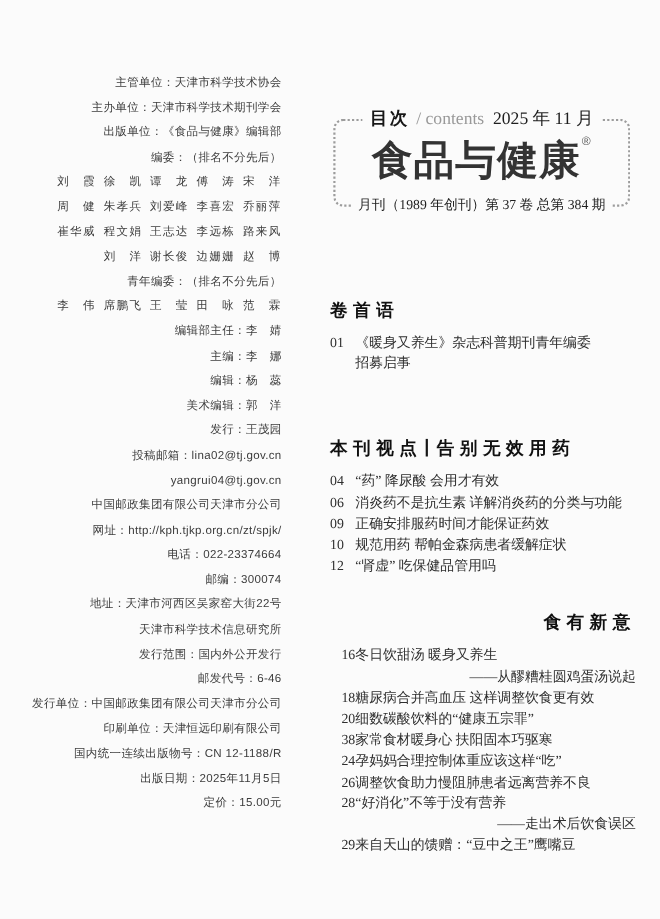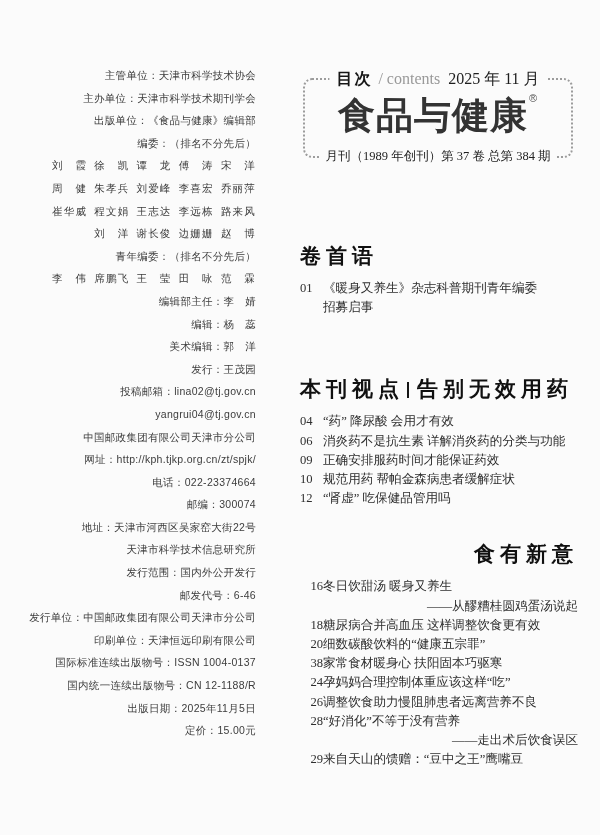--- a/index.html
+++ b/index.html
@@ -38,21 +38,21 @@
 
   
   .right-col {
     position:absolute;
     left:300px; top:0; width:278px;
   }
 
   
   .masthead {
     position:relative;
-    margin-top:78px;
+    margin-top:108px;
     margin-left:3px;
     width:266px;
     height:76px;
     border:2px dotted #9c9c9c;
     border-radius:9px;
   }
   .m-top {
     position:absolute;
     top:-11px; left:50%;
     transform:translateX(-50%);
@@ -94,21 +94,21 @@
     white-space:nowrap;
     font-family:"Liberation Serif", serif;
     font-size:12.5px;
     line-height:19px;
     color:#1e1e1e;
   }
 
   
   .section { font-family:"Liberation Serif", serif; color:#2e2e2e; }
   .sec-title {
-    font-size:21px;
+    font-size:16px;
     font-weight:bold;
     letter-spacing:5px;
     color:#101010;
     white-space:nowrap;
   }
   .sec-title .divider {
     display:inline-block;
     width:2px; height:16px;
     background:#161616;
     margin:0 8px 0 3px;
@@ -145,36 +145,36 @@
     <div class="line">主办单位：天津市科学技术期刊学会</div>
     <div class="line">出版单位：《食品与健康》编辑部</div>
     <div class="line">编委：（排名不分先后）</div>
     <div class="line names">刘　霞 徐　凯 谭　龙 傅　涛 宋　洋</div>
     <div class="line names">周　健 朱孝兵 刘爱峰 李喜宏 乔丽萍</div>
     <div class="line names">崔华威 程文娟 王志达 李远栋 路来风</div>
     <div class="line names">刘　洋 谢长俊 边姗姗 赵　博</div>
     <div class="line">青年编委：（排名不分先后）</div>
     <div class="line names">李　伟 席鹏飞 王　莹 田　咏 范　霖</div>
     <div class="line">编辑部主任：李　婧</div>
+    <div class="line">主编：李　娜</div>
     <div class="line">编辑：杨　蕊</div>
     <div class="line">美术编辑：郭　洋</div>
     <div class="line">发行：王茂园</div>
     <div class="line">投稿邮箱：lina02@tj.gov.cn</div>
     <div class="line">yangrui04@tj.gov.cn</div>
     <div class="line">中国邮政集团有限公司天津市分公司</div>
     <div class="line">网址：http://kph.tjkp.org.cn/zt/spjk/</div>
     <div class="line">电话：022-23374664</div>
     <div class="line">邮编：300074</div>
     <div class="line">地址：天津市河西区吴家窑大街22号</div>
     <div class="line">天津市科学技术信息研究所</div>
     <div class="line">发行范围：国内外公开发行</div>
     <div class="line">邮发代号：6-46</div>
     <div class="line">发行单位：中国邮政集团有限公司天津市分公司</div>
     <div class="line">印刷单位：天津恒远印刷有限公司</div>
-    <div class="line">国际标准连续出版物号：ISSN 1004-0137</div>
     <div class="line">国内统一连续出版物号：CN 12-1188/R</div>
     <div class="line">出版日期：2025年11月5日</div>
     <div class="line">定价：15.00元</div>
   </div>
 
   <div class="right-col">
 
     <div class="masthead">
       <div class="m-top">
         <span class="muci">目次</span>

